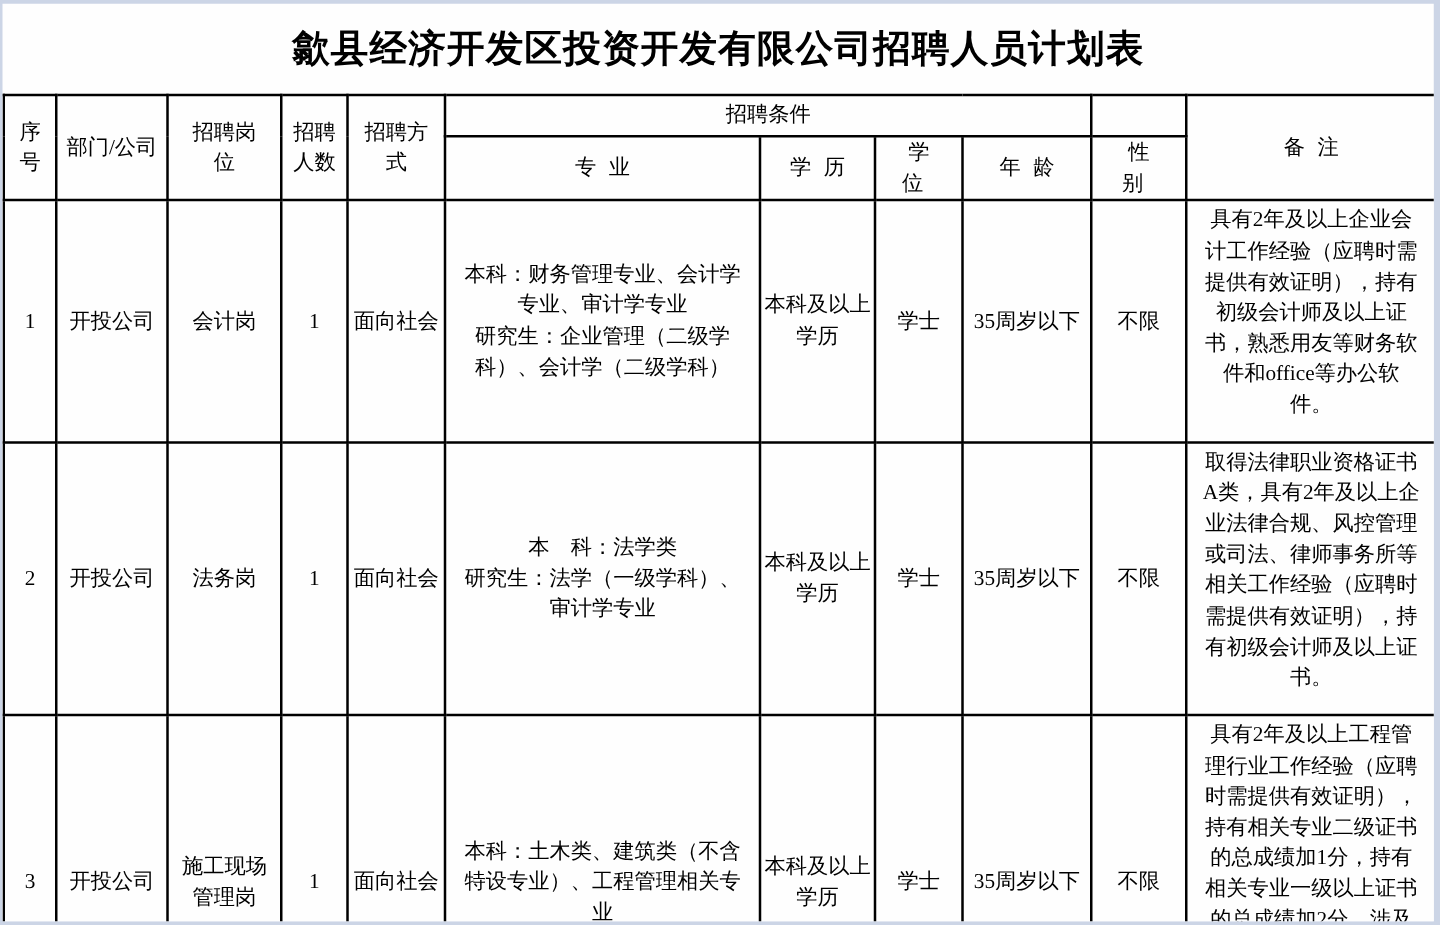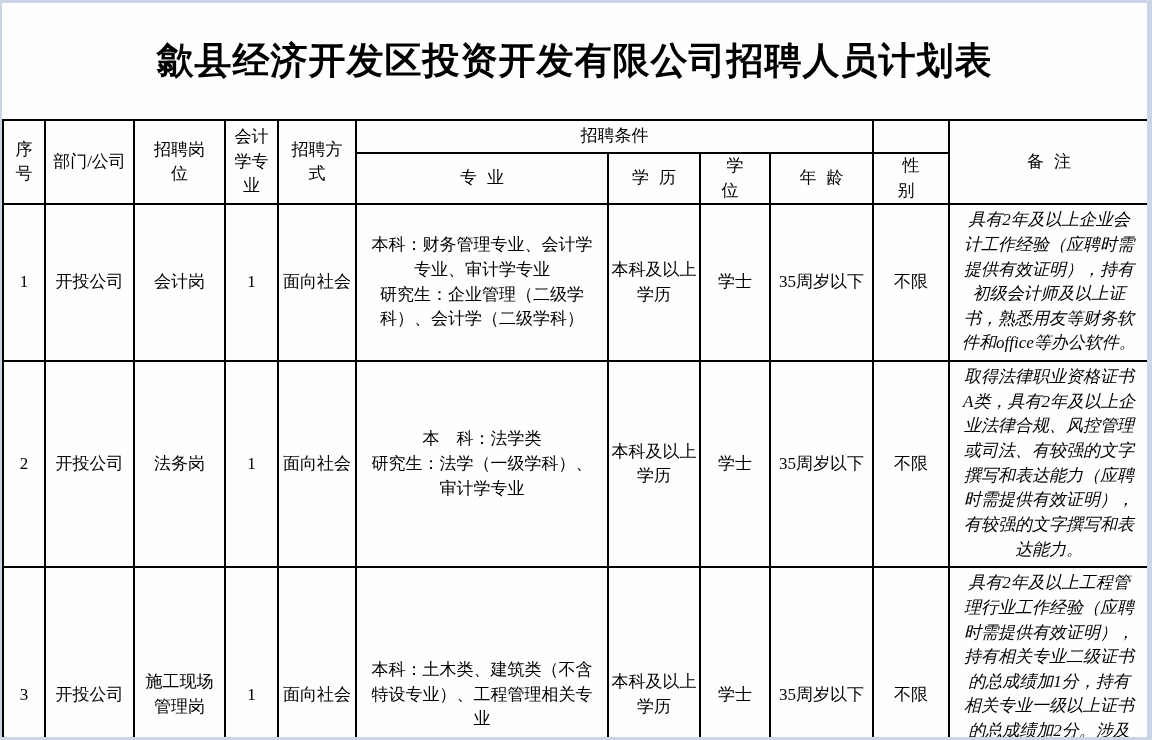--- a/index.html
+++ b/index.html
@@ -18,25 +18,25 @@
     border-left: 2px solid var(--frame, #ccd5e6);
     border-right: 5px solid var(--frame, #ccd5e6);
     border-bottom: 3px solid var(--frame, #ccd5e6);
   }
   .sheet {
     width: 100%; height: 100%;
     background: var(--background, #fff);
     overflow: hidden;
   }
   .title {
-    height: 116px;
+    height: 72px;
     display: flex;
     align-items: center;
     justify-content: center;
-    font-size: 37px;
+    font-size: 30px;
     font-weight: bold;
     letter-spacing: 1px;
     white-space: nowrap;
   }
   table.plan {
     width: 1145px;
     table-layout: fixed;
     border-collapse: collapse;
     background: var(--background, #fff);
   }
@@ -64,24 +64,23 @@
   td.cell-edu, td.cell-serial { padding: 0 2px; }
   td.cell-major {
     text-align: left;
     padding: 0 12px;
     line-height: 27px;
     white-space: pre-line;
   }
   td.cell-remarks {
     text-align: left;
     vertical-align: top;
-    padding: 3px 12px 4px 12px;
+    padding: 3px 12px 16px 12px;
     font-size: 16px;
     line-height: 23px;
-    font-style: italic;
   }
 </style>
 </head>
 <body>
 
 <div class="page">
   <div class="sheet">
 
     <div class="title">歙县经济开发区投资开发有限公司招聘人员计划表</div>
 
@@ -97,21 +96,21 @@
         <col style="width:70px">
         <col style="width:103px">
         <col style="width:76px">
         <col style="width:200px">
       </colgroup>
       <thead>
         <tr class="hr1">
           <th rowspan="2">序号</th>
           <th rowspan="2">部门/公司</th>
           <th rowspan="2" class="th-post">招聘岗位</th>
-          <th rowspan="2">会计学专业</th>
+          <th rowspan="2">招聘人数</th>
           <th rowspan="2">招聘方式</th>
           <th colspan="4">招聘条件</th>
           <th></th>
           <th rowspan="2" class="sp">备注</th>
         </tr>
         <tr class="hr2">
           <th class="sp">专业</th>
           <th class="sp">学历</th>
           <th class="sp">学位</th>
           <th class="sp">年龄</th>
@@ -138,21 +137,21 @@
           <td class="cell-dept">开投公司</td>
           <td class="cell-post">法务岗</td>
           <td class="cell-count">1</td>
           <td class="cell-method">面向社会</td>
           <td class="cell-major">本　科：法学类
 研究生：法学（一级学科）、审计学专业</td>
           <td class="cell-edu">本科及以上学历</td>
           <td class="cell-degree">学士</td>
           <td class="cell-age">35周岁以下</td>
           <td class="cell-gender">不限</td>
-          <td class="cell-remarks">取得法律职业资格证书A类，具有2年及以上企业法律合规、风控管理或司法、有较强的文字撰写和表达能力（应聘时需提供有效证明），有较强的文字撰写和表达能力。</td>
+          <td class="cell-remarks">取得法律职业资格证书A类，具有2年及以上企业法律合规、风控管理或司法、律师事务所等相关工作经验（应聘时需提供有效证明），持有初级会计师及以上证书。</td>
         </tr>
         <tr class="r3">
           <td class="cell-serial">3</td>
           <td class="cell-dept">开投公司</td>
           <td class="cell-post">施工现场管理岗</td>
           <td class="cell-count">1</td>
           <td class="cell-method">面向社会</td>
           <td class="cell-major">本科：土木类、建筑类（不含特设专业）、工程管理相关专业</td>
           <td class="cell-edu">本科及以上学历</td>
           <td class="cell-degree">学士</td>

